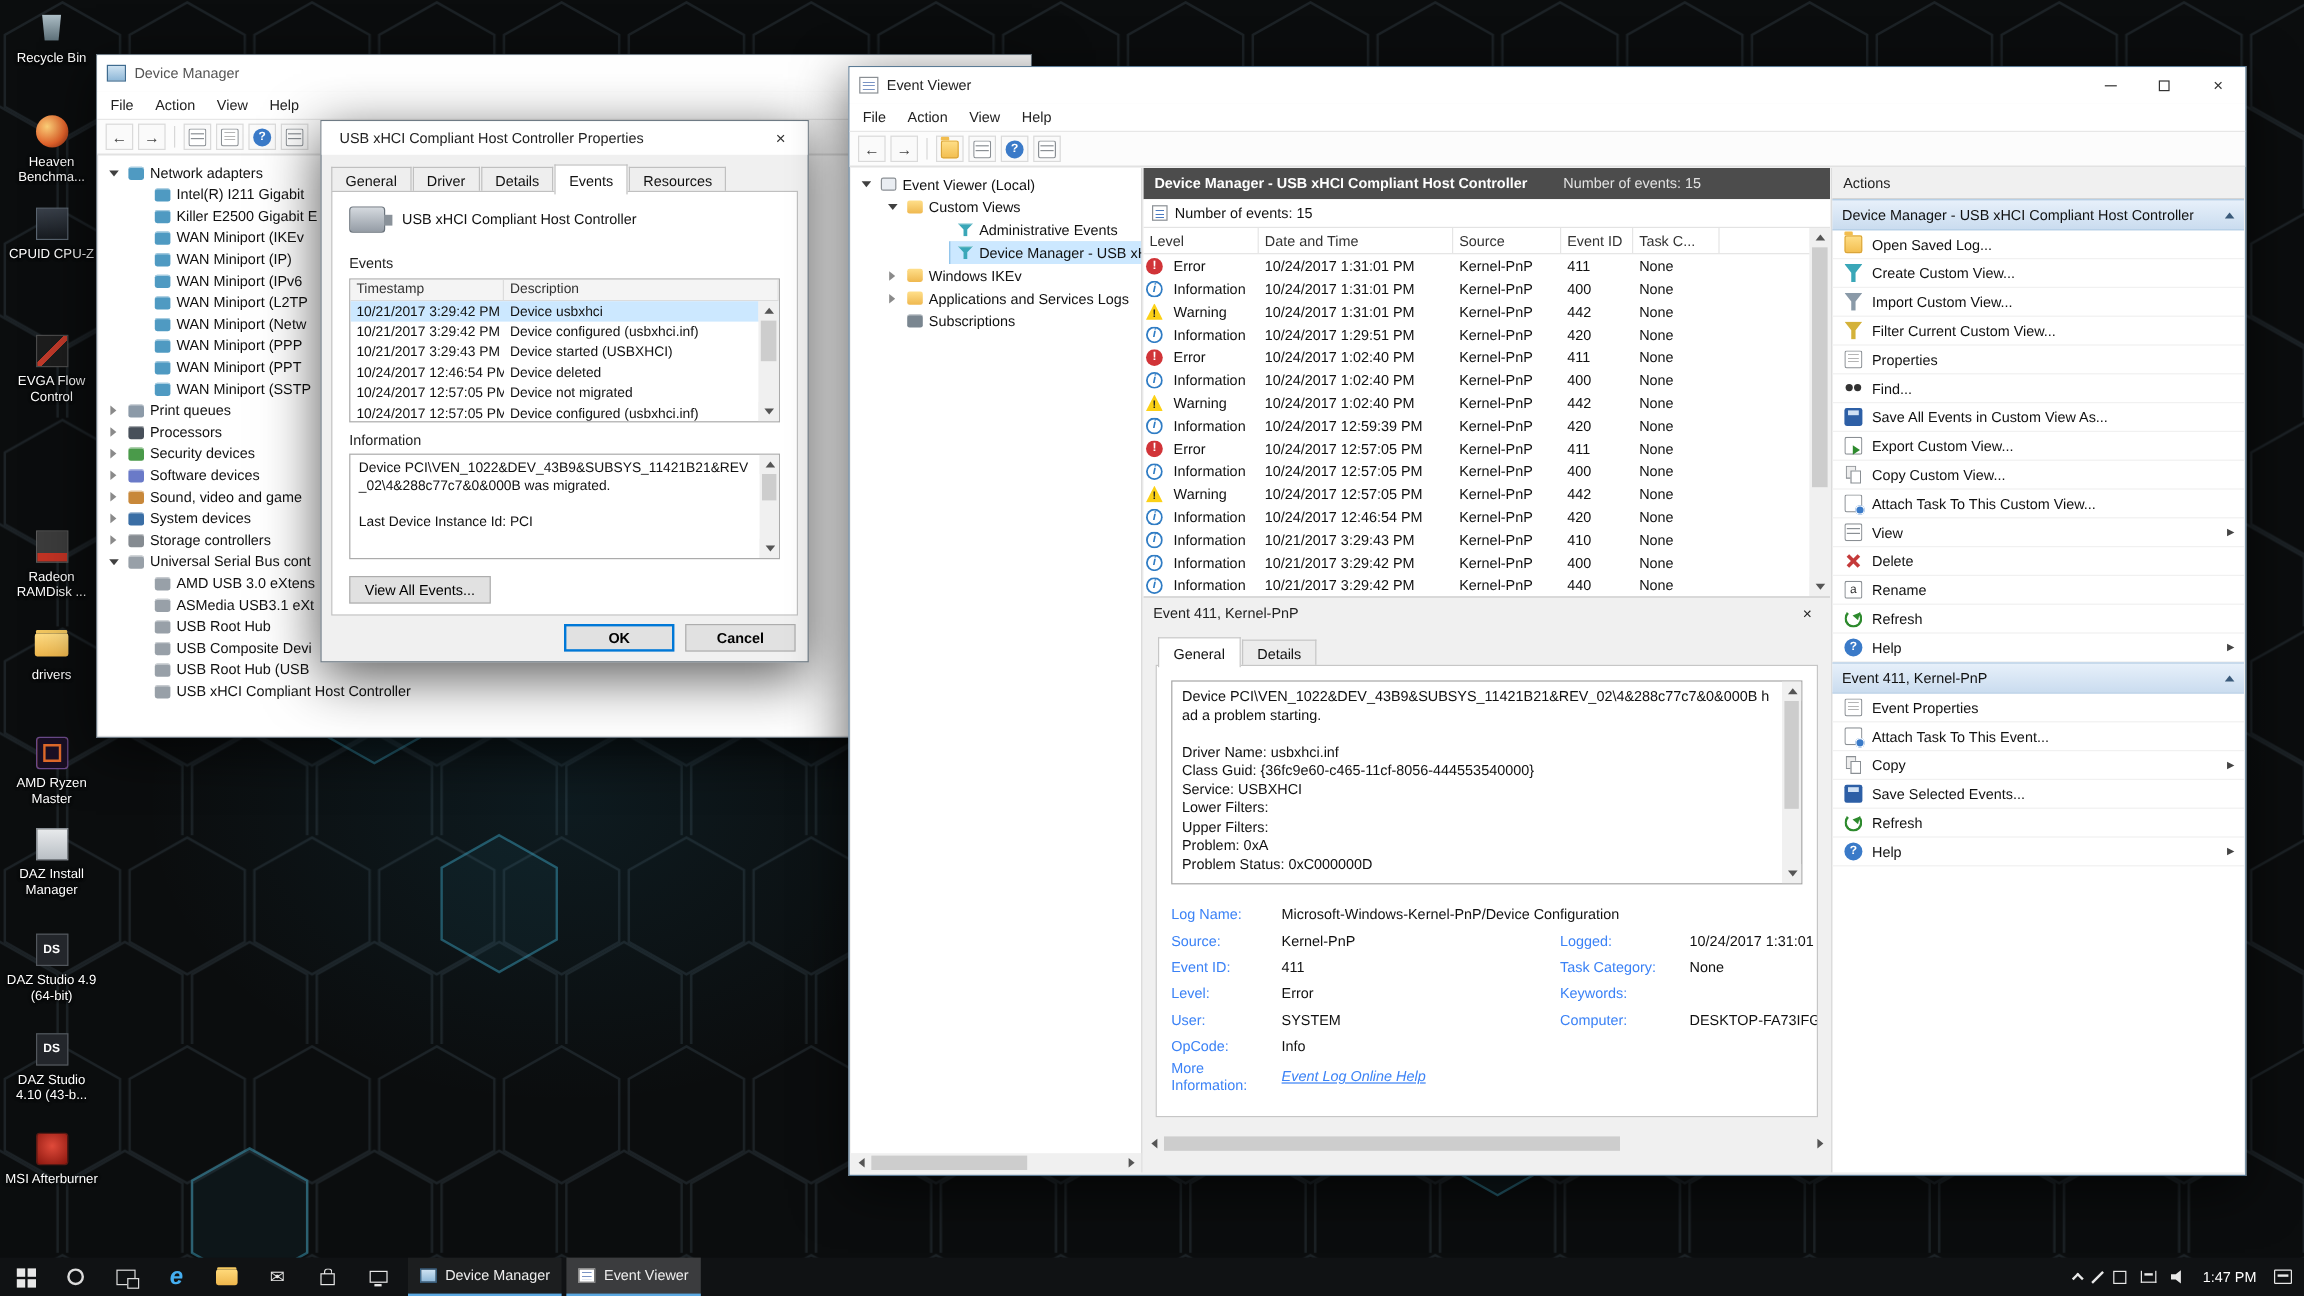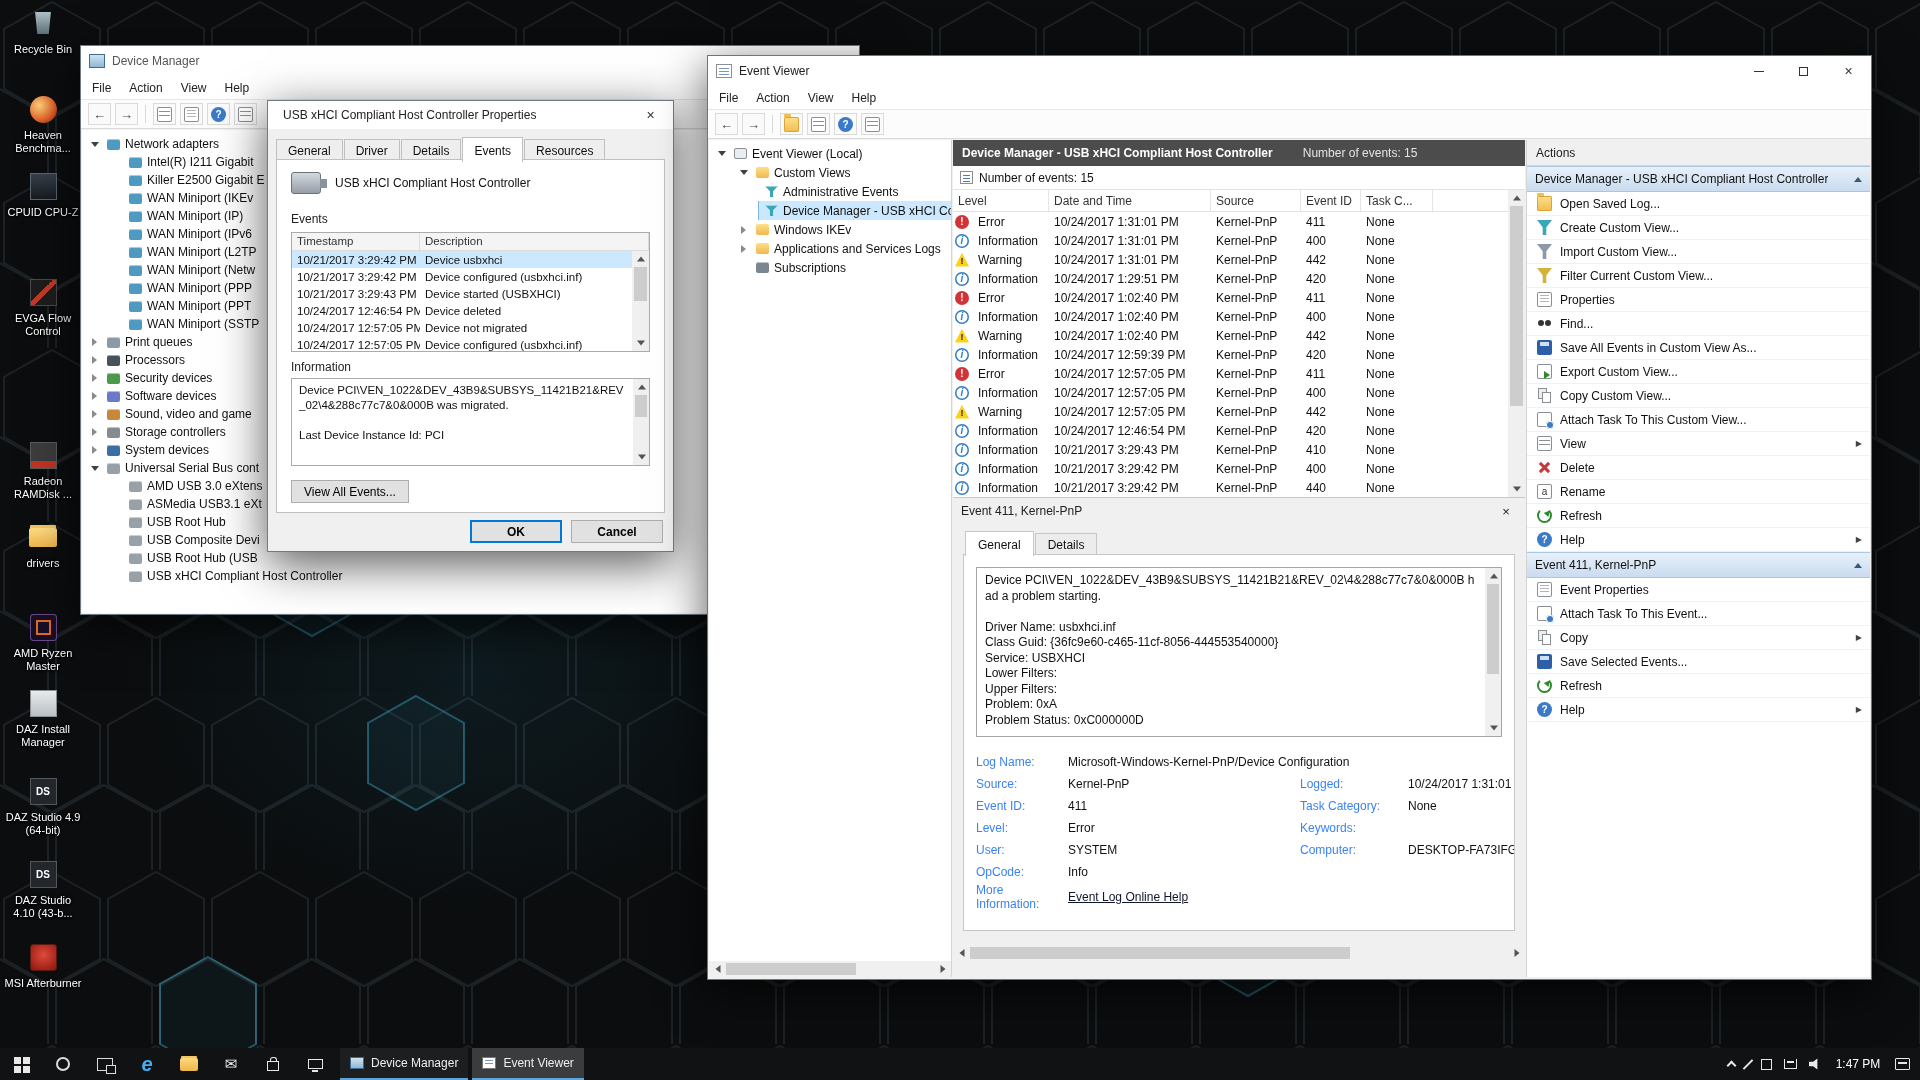--- a/index.html
+++ b/index.html
@@ -48,21 +48,21 @@
   
   .app-ico { width:16px; height:14px; position:relative; flex:none; }
   .app-ico.dmico { background:linear-gradient(#cfe3f2,#8fb8d8); border:1px solid #3f6b8f; }
   .app-ico.evico { background:#fff; border:1px solid #8a8f94; }
   .app-ico.evico::before { content:""; position:absolute; left:2px; right:2px; top:3px; height:7px;
      background:repeating-linear-gradient(#7a94c4 0 1px, transparent 1px 3px); }
 
   
   .trow { display:flex; align-items:center; white-space:nowrap; overflow:hidden; padding-left:6px; }
   .dm-tree .trow { height:18px; } .ev-treelist .trow { height:19px; }
-  .trow.d1 { padding-left:28px; } .trow.d2 { padding-left:37px; }
+  .trow.d1 { padding-left:28px; } .trow.d2 { padding-left:70px; }
   .exp { width:13px; flex:none; display:flex; align-items:center; justify-content:center; }
   .exp.closed::before { content:""; border:4px solid transparent; border-left:5px solid #8a8a8a; margin-left:4px; }
   .exp.open::before { content:""; border:4px solid transparent; border-top:5px solid #404040; margin-top: 4px; }
   .tico { width:13px; height:11px; border-radius:2px; margin:0 5px 0 2px; flex:none; box-shadow:inset 0 1px 0 rgba(255,255,255,0.5); }
   .tico.net{background:#4f9ac2;} .tico.usb{background:#98a0a8;} .tico.print{background:#8c9aa8;}
   .tico.cpu{background:#48505a;} .tico.sec{background:#4a9a4a;} .tico.soft{background:#6a7ac8;}
   .tico.sound{background:#c8883a;} .tico.storage{background:#858b91;} .tico.sys{background:#3a6ea5;}
   .tico.ev{background:#e9edf2; border:1px solid #8a8f94; box-shadow:none;}
   .tico.folder{background:linear-gradient(#ffdf8a,#efb84f); box-shadow:none;}
   .tico.cview{background:#3aa7b8; clip-path:polygon(0 0,100% 0,62% 48%,62% 100%,38% 100%,38% 48%); border-radius:0;}
@@ -130,21 +130,21 @@
   .dtitle .dx { margin-left:auto; width:22px; text-align:center; font-size:13px; }
   .dtabs { position:absolute; left:12px; top:33px; display:flex; }
   .dtab { padding:4px 12px; border:1px solid #c6c6c6; border-bottom:none; background:#ececec; margin-right:1px; position:relative; top:2px; }
   .dtab.active { background:#fff; top:0; padding-top:6px; z-index:2; }
   .tabpage { position:absolute; left:10px; right:10px; top:56px; bottom:10px; background:#fff; border:1px solid #c6c6c6; overflow:hidden; }
   .innerbox { position:absolute; left:12px; right:12px; top:12px; height:170px; border:1px solid #a6a6a6; padding:5px 22px 5px 8px; overflow:hidden; }
   .innerbox .bline { font-size:12px; line-height:15.5px; min-height:15.5px; word-break:break-all; white-space:pre-wrap; }
   .fields { position:absolute; left:12px; right:12px; top:196px; }
   .frow { display:grid; grid-template-columns:92px 232px 108px auto; height:22px; align-items:center; overflow:visible; }
   .frow .fl { color:#3b82f6; } .frow .fv { white-space:nowrap; }
-  .evlink { color:#0f172a; text-decoration:underline; }
+  .evlink { color:#3b82f6; text-decoration:underline;font-style:italic; }
   .ev-actions { position:absolute; right:0; top:0; bottom:0; width:344px; background:#fff; border-left:1px solid #d4d4d4; }
   .actions-title { height:26px; line-height:26px; padding-left:9px; background:#f0f0f0; border-bottom:1px solid #d4d4d4; color:#222; }
   .agroup { height:26px; display:flex; align-items:center; padding:0 8px; background:linear-gradient(#e7f0fa,#cadcef); border:1px solid #a9c6e2; border-left:none; border-right:none; white-space:nowrap; overflow:hidden; }
   .agroup .gt { overflow:hidden; text-overflow:ellipsis; }
   .collapse { margin-left:auto; flex:none; border:4px solid transparent; border-bottom:5px solid #3a5a7a; margin-bottom:4px; }
   .arow { height:24px; display:flex; align-items:center; padding:0 8px 0 10px; border-bottom:1px solid #f1f1f1; white-space:nowrap; overflow:hidden; }
   .sub { margin-left:auto; font-size:8px; color:#444; }
   .aico { width:15px; height:15px; margin-right:8px; position:relative; flex:none; border-radius:2px; }
   .aico.folder { background:linear-gradient(#ffe08a,#f2bd4e); box-shadow:inset 0 0 0 1px #d9a43a; }
   .aico.folder::before { content:""; position:absolute; top:-3px; left:0; width:7px; height:3px; background:#f2bd4e; border-radius:1px 1px 0 0; }
@@ -463,30 +463,30 @@
           <span class="exp closed"></span>
           <span class="hl">
             <span class="tico sound"></span>
             <span class="tlabel">Sound, video and game</span>
           </span>
         </div>
 
         <div class="trow d0">
           <span class="exp closed"></span>
           <span class="hl">
+            <span class="tico sys"></span>
+            <span class="tlabel">System devices</span>
+          </span>
+        </div>
+
+        <div class="trow d0">
+          <span class="exp closed"></span>
+          <span class="hl">
             <span class="tico storage"></span>
             <span class="tlabel">Storage controllers</span>
-          </span>
-        </div>
-
-        <div class="trow d0">
-          <span class="exp closed"></span>
-          <span class="hl">
-            <span class="tico sys"></span>
-            <span class="tlabel">System devices</span>
           </span>
         </div>
 
         <div class="trow d0">
           <span class="exp open"></span>
           <span class="hl">
             <span class="tico usb"></span>
             <span class="tlabel">Universal Serial Bus cont</span>
           </span>
         </div>

